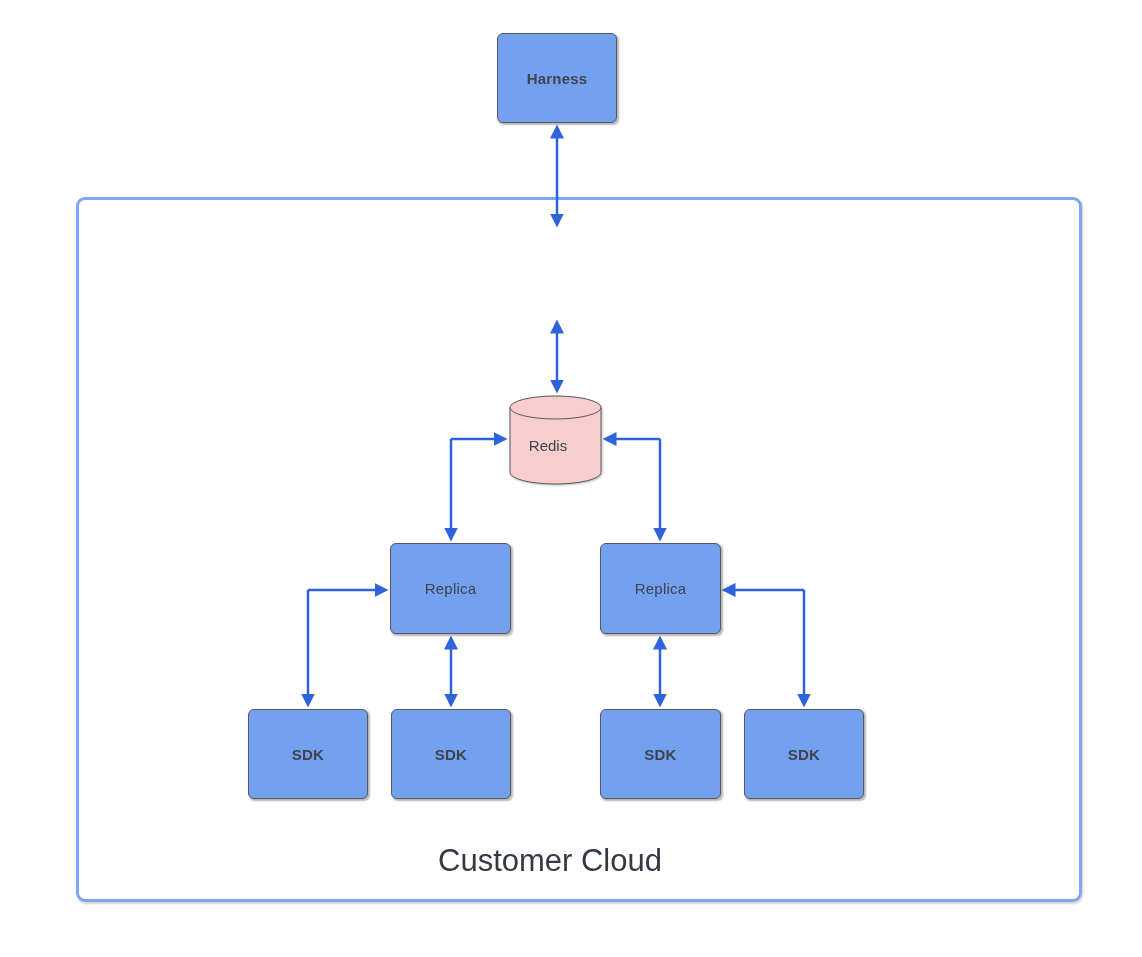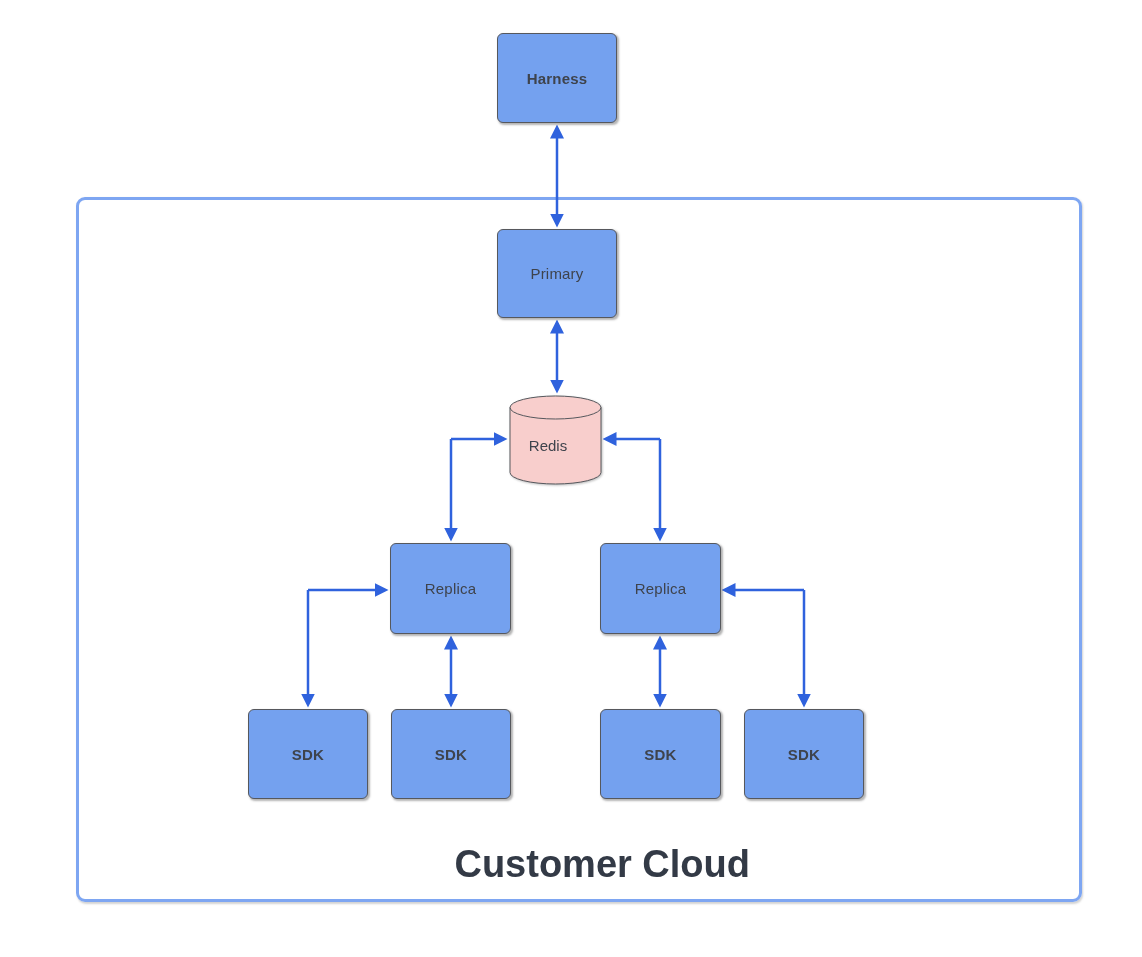--- a/index.html
+++ b/index.html
@@ -41,23 +41,23 @@
     border: 3px solid #7ea6f2;
     border-radius: 9px;
     box-shadow: 1px 1.5px 2px rgba(130, 130, 130, 0.35);
     background: transparent;
   }
   .cloud-label {
     position: absolute;
     left: 350px;
     top: 843px;
     width: 400px;
-    text-align: right;
-    font-size: 38px;
-    font-weight: bold;
+    text-align: center;
+    font-size: 31px;
+    font-weight: normal;
     color: #333a46;
   }
   .node-harness  { left: 497px; top: 33px;  width: 120px; height: 90px; }
   .node-primary  { left: 497px; top: 229px; width: 120px; height: 89px; }
   .node-replica-left  { left: 390px; top: 543px; width: 121px; height: 91px; }
   .node-replica-right { left: 600px; top: 543px; width: 121px; height: 91px; }
   .node-sdk-1 { left: 248px; top: 709px; width: 120px; height: 90px; }
   .node-sdk-2 { left: 391px; top: 709px; width: 120px; height: 90px; }
   .node-sdk-3 { left: 600px; top: 709px; width: 121px; height: 90px; }
   .node-sdk-4 { left: 744px; top: 709px; width: 120px; height: 90px; }
@@ -148,23 +148,20 @@
     <g>
       <path class="conn" d="M804 590 H725" marker-end="url(#ah)"></path>
       <path class="conn" d="M804 590 V704" marker-end="url(#ah)"></path>
     </g>
   </svg>
 
   <div class="node bold node-harness">
     <span>Harness</span>
   </div>
 
-  <div class="node node-primary">
-    <span>Primary</span>
-  </div>
 
   <div class="node-redis">
     <svg viewBox="0 0 93 90" width="93" height="90">
       <path d="M 1 12.5 A 45.5 11.5 0 0 1 92 12.5 V 77.5 A 45.5 11.5 0 0 1 1 77.5 Z" fill="#f8cecc" stroke="#56585d" stroke-width="1"></path>
       <path d="M 92 12.5 A 45.5 11.5 0 0 1 1 12.5" fill="none" stroke="#56585d" stroke-width="1"></path>
     </svg>
     <div class="cyl-label">Redis</div>
   </div>
 
   <div class="node node-replica-left">

